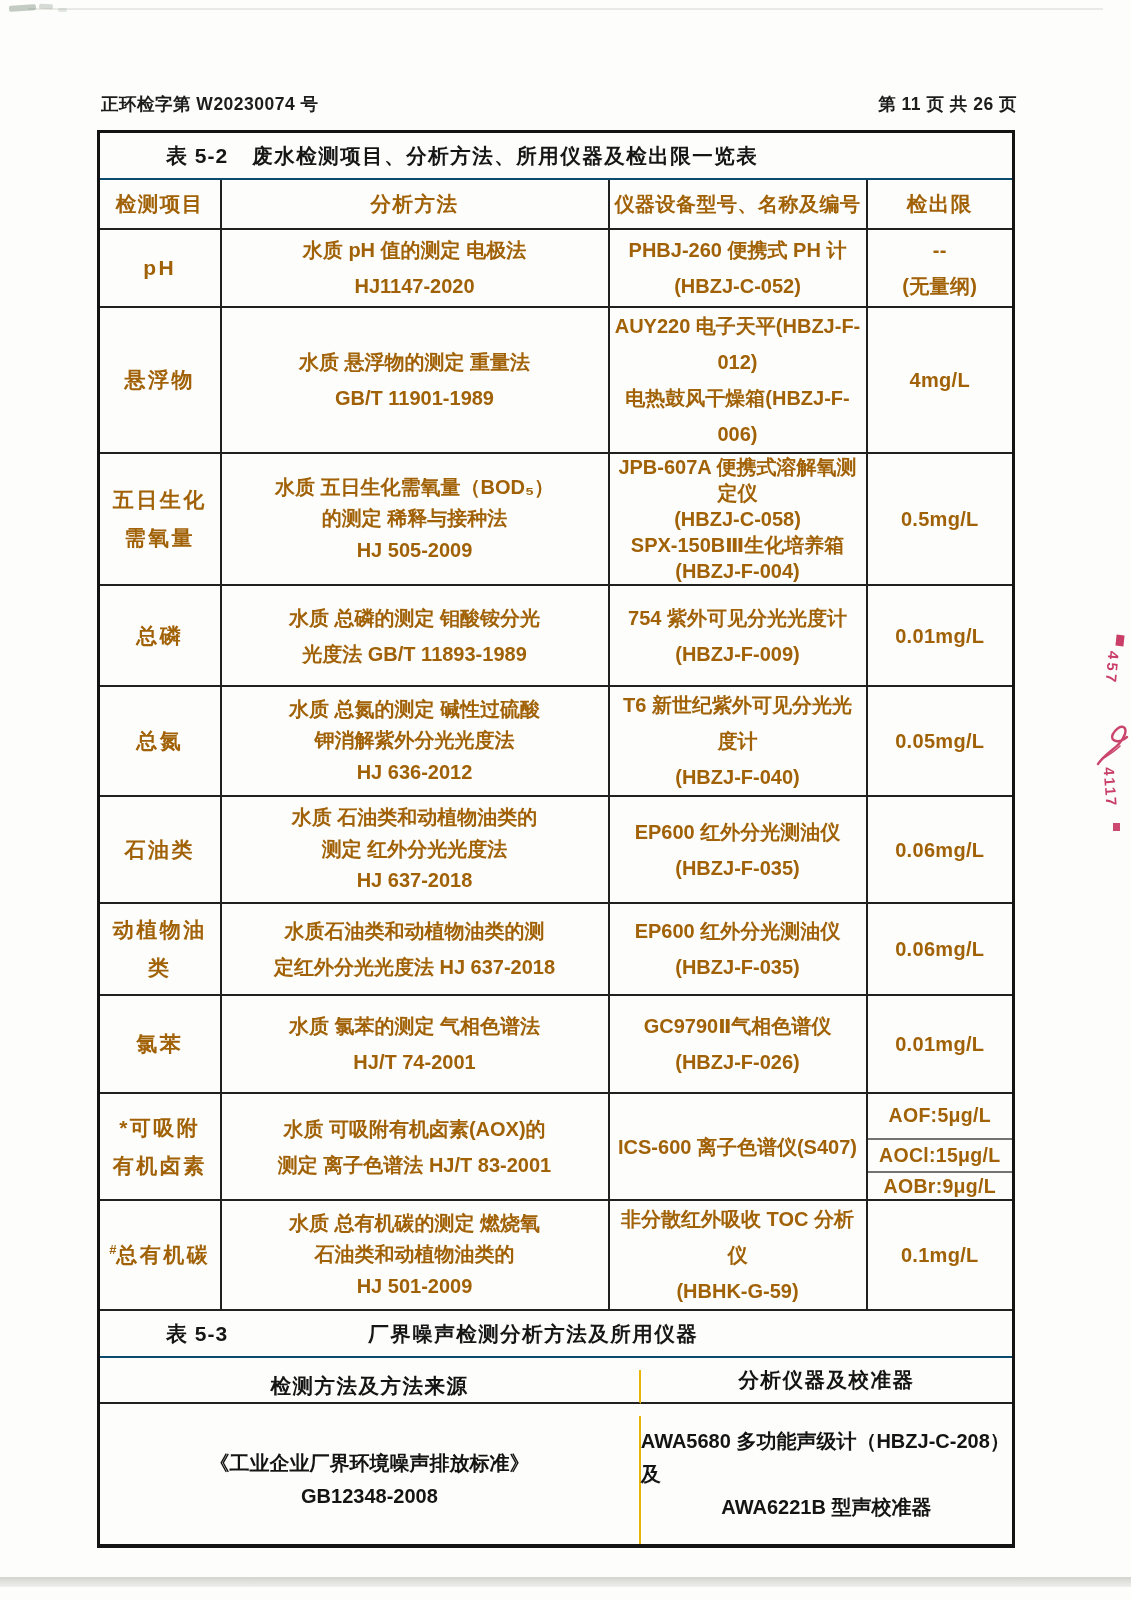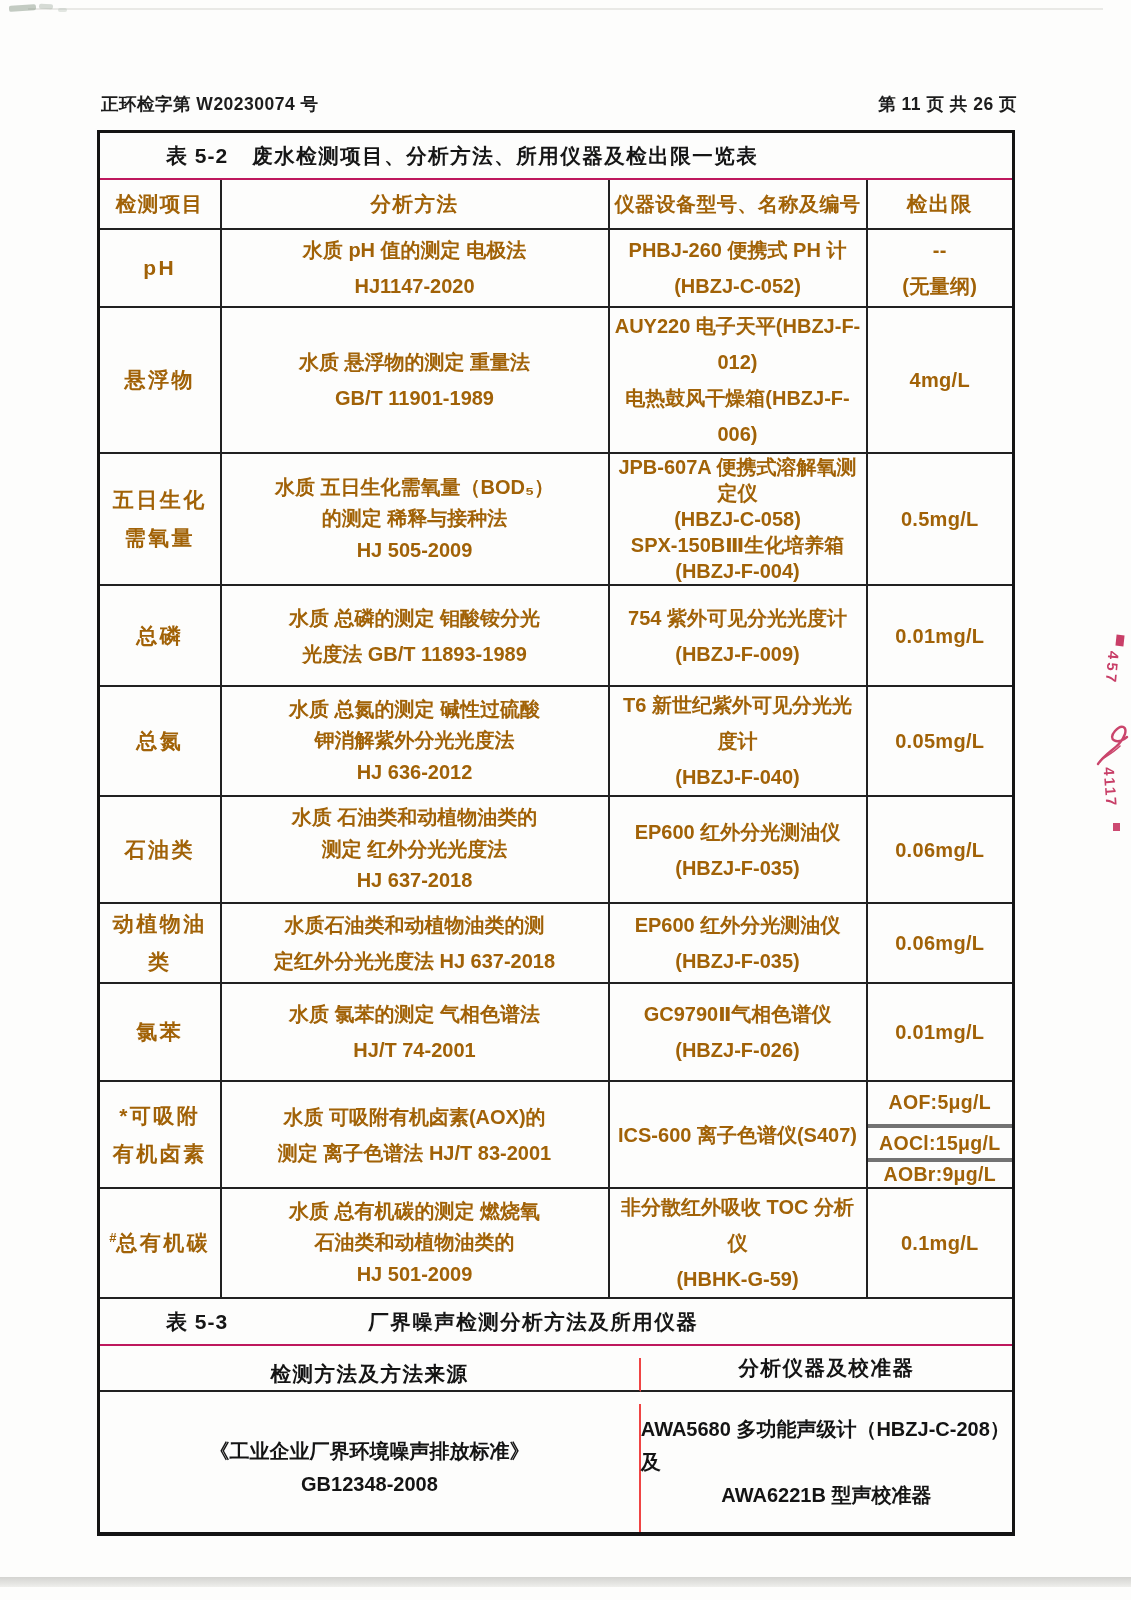--- a/index.html
+++ b/index.html
@@ -21,39 +21,39 @@
   .c{
     border:2px solid #212121;text-align:center;vertical-align:middle;
     padding:0 4px;color:#a16207;font-weight:600;font-size:20px;
   }
   .ln{line-height:1.8;}
   .l3 .ln{line-height:1.58;}
   .l4 .ln{line-height:1.3;}
   .item{letter-spacing:2.5px;font-size:21px;}
   .item sup{font-size:13px;letter-spacing:0;vertical-align:super;}
   .limit{letter-spacing:.3px;}
-  tr.t-title td{border:2px solid #be185d;height:45px;padding:0;}
+  tr.t-title td{border:2px solid #0c4a6e;height:45px;padding:0;}
   tr.t-title .cap{display:flex;align-items:center;padding-left:66px;}
   tr.t-title .cap .cap-label{font-size:21px;font-weight:700;letter-spacing:1px;white-space:nowrap;}
   tr.t-title .cap .cap-title{font-size:20.5px;font-weight:700;letter-spacing:1.5px;margin-left:24px;white-space:nowrap;}
   tr.t-head{height:50px;}
   tr.t-head td{font-size:20.5px;font-weight:700;letter-spacing:1.5px;}
   .subwrap{padding:0;}
   .subcol{display:flex;flex-direction:column;}
   .sub{display:flex;align-items:center;justify-content:center;font-size:19.5px;font-weight:600;}
   .sub:nth-child(1){flex:1.45;}
   .sub:nth-child(2){flex:1.05;}
   .sub:nth-child(3){flex:.85;}
-  .sub + .sub{border-top:4px solid #737373;}
+  .sub + .sub{border-top:2px solid #737373;}
 
   
   .t53-cell{padding:0;height:186px;}
   .t53{display:grid;grid-template-columns:59.3% 40.7%;grid-template-rows:46px 140px;width:100%;height:100%;}
   .t53 > div{display:flex;flex-direction:column;align-items:center;justify-content:center;color:#141414;}
-  .t53 .g-col1{border-right:2px solid #ef4444;margin-top:12px;}
+  .t53 .g-col1{border-right:2px solid #eab308;margin-top:12px;}
   .t53 .g-head{border-bottom:2px solid #212121;font-size:20.5px;font-weight:700;letter-spacing:1.5px;flex-direction:row;}
   .t53 .ln{line-height:1.65;font-size:20px;font-weight:600;}
 
   
   .edge-top-line{position:absolute;left:28px;top:8px;width:1075px;height:2px;background:#e4e4e0;opacity:.8;}
   .smudge{position:absolute;border-radius:2px;}
   .sm1{left:9px;top:5px;width:27px;height:6px;background:#7d8d7d;opacity:.45;transform:rotate(-4deg);}
   .sm2{left:39px;top:4px;width:14px;height:5px;background:#9aa89a;opacity:.4;transform:rotate(3deg);}
   .sm3{left:58px;top:8px;width:9px;height:4px;background:#aebbae;opacity:.35;}
   .edge-bottom-band{position:absolute;left:0;top:1577px;width:1131px;height:10px;background:linear-gradient(#cfcfcc,#ededea);opacity:.9;}
@@ -199,21 +199,21 @@
           <div class="ln">HJ 637-2018</div>
         </td>
         <td class="c instr l2">
           <div class="ln">EP600 红外分光测油仪</div>
           <div class="ln">(HBZJ-F-035)</div>
         </td>
         <td class="c limit l1">
           <div class="ln">0.06mg/L</div>
         </td>
       </tr>
-      <tr style="height: 80px;">
+      <tr style="height: 92px;">
         <td class="c item l1">
           <div class="ln">动植物油类</div>
         </td>
         <td class="c method l2">
           <div class="ln">水质石油类和动植物油类的测</div>
           <div class="ln">定红外分光光度法 HJ 637-2018</div>
         </td>
         <td class="c instr l2">
           <div class="ln">EP600 红外分光测油仪</div>
           <div class="ln">(HBZJ-F-035)</div>

